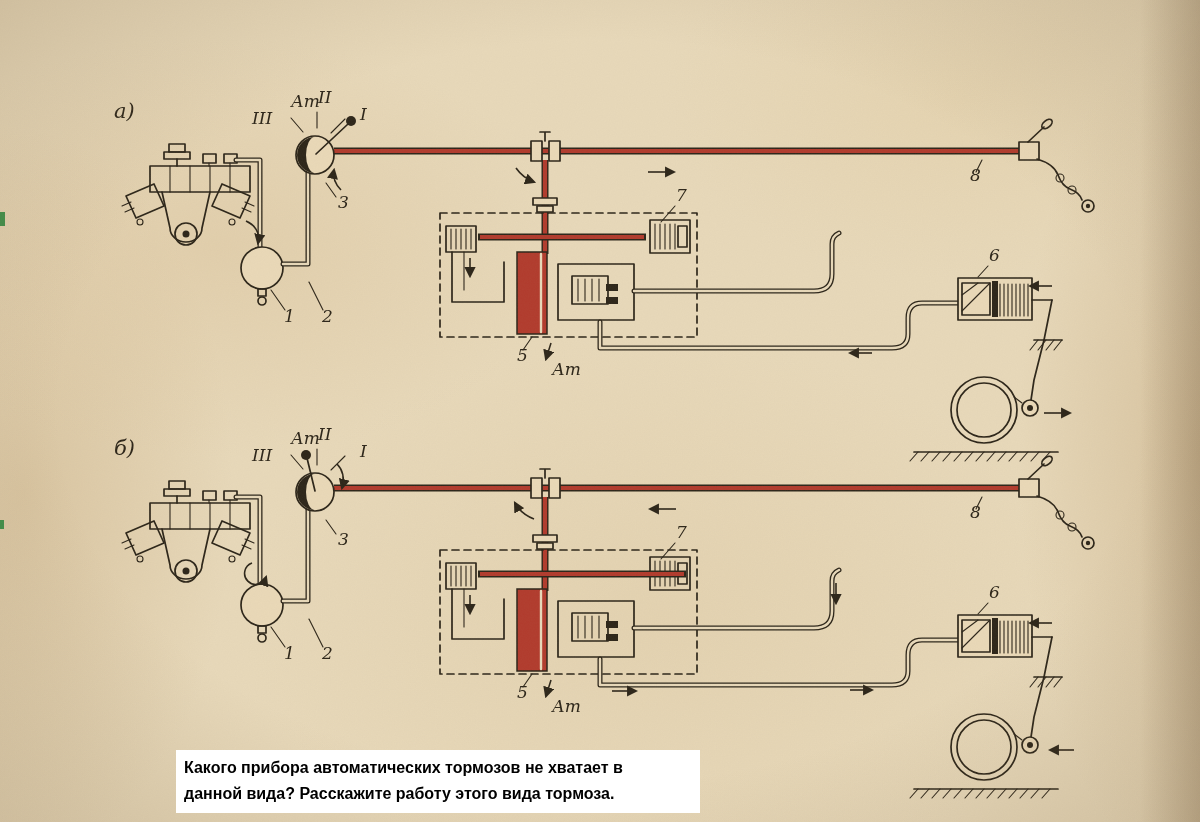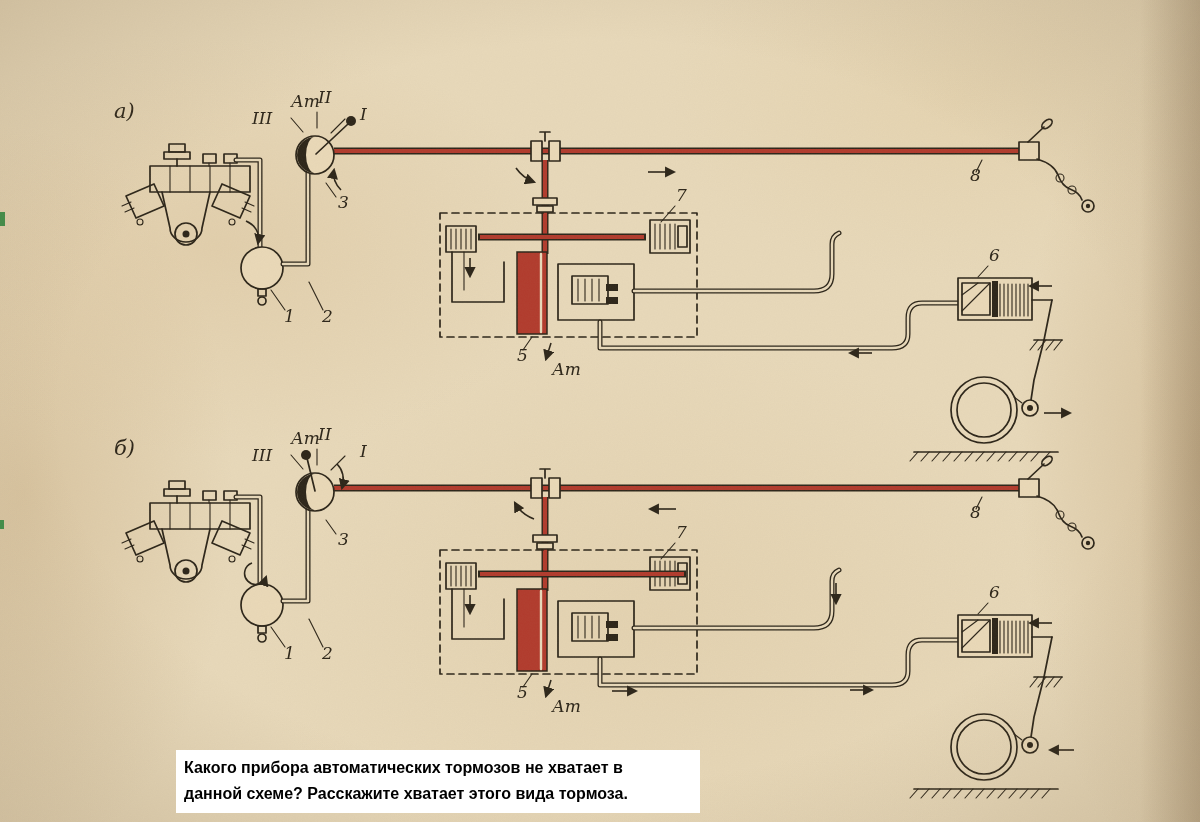--- a/index.html
+++ b/index.html
@@ -300,16 +300,16 @@
   <rect x="0" y="212" width="5" height="14" fill="#3f8f4a"></rect>
   <rect x="0" y="520" width="4" height="9" fill="#3f8f4a"></rect>
 
   <rect width="1200" height="822" filter="url(#paperNoise)"></rect>
   <rect x="1140" y="0" width="60" height="822" fill="url(#edgeR)"></rect>
   <rect width="1200" height="822" fill="url(#vig)"></rect>
 </svg>
 
 <div class="question-box">
   <div>Какого прибора автоматических тормозов не хватает в</div>
-  <div>данной схеме? Расскажите хватает этого вида тормоза.</div>
+  <div>данной вида? Расскажите работу этого вида тормоза.</div>
 </div>
 
 </div>
 
 </body></html>

